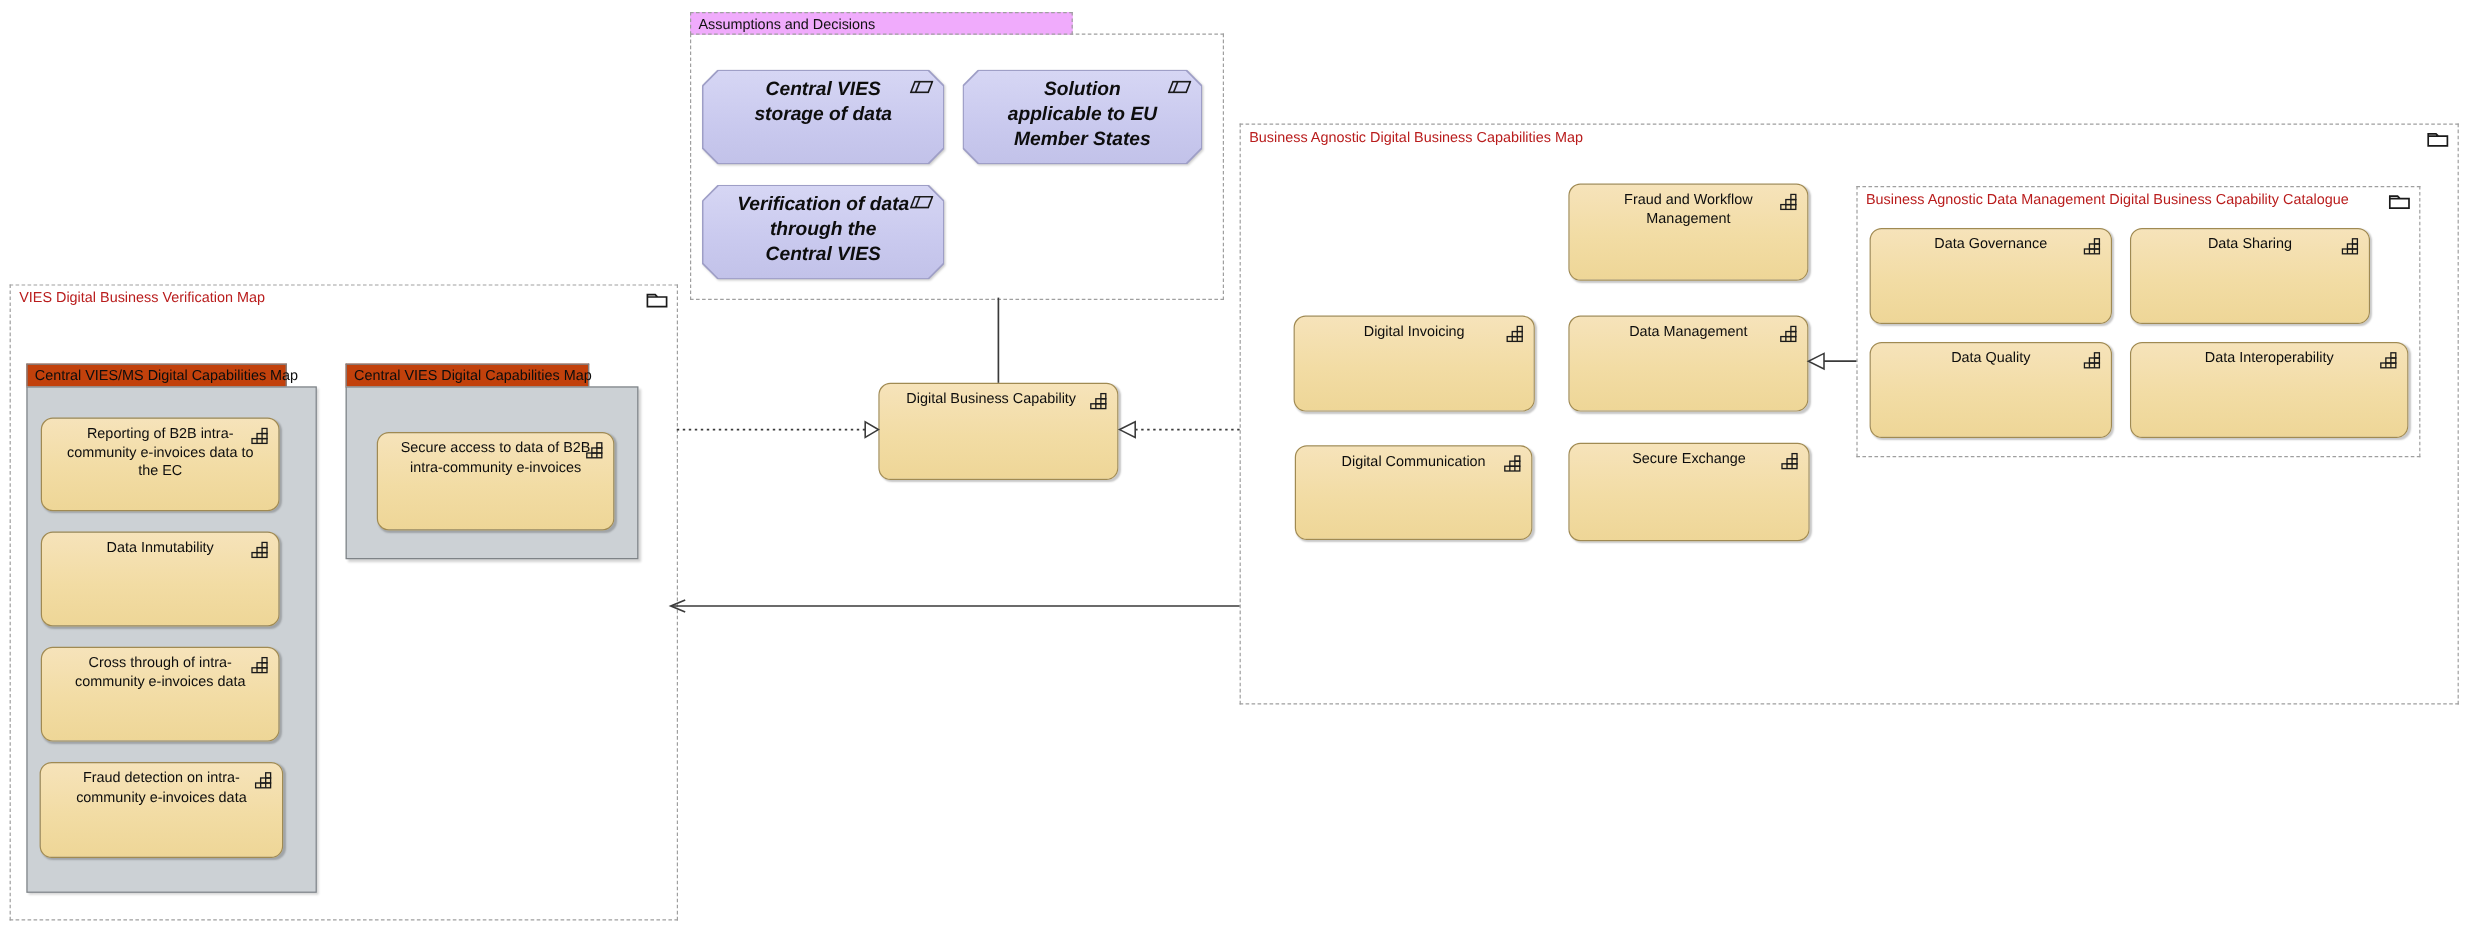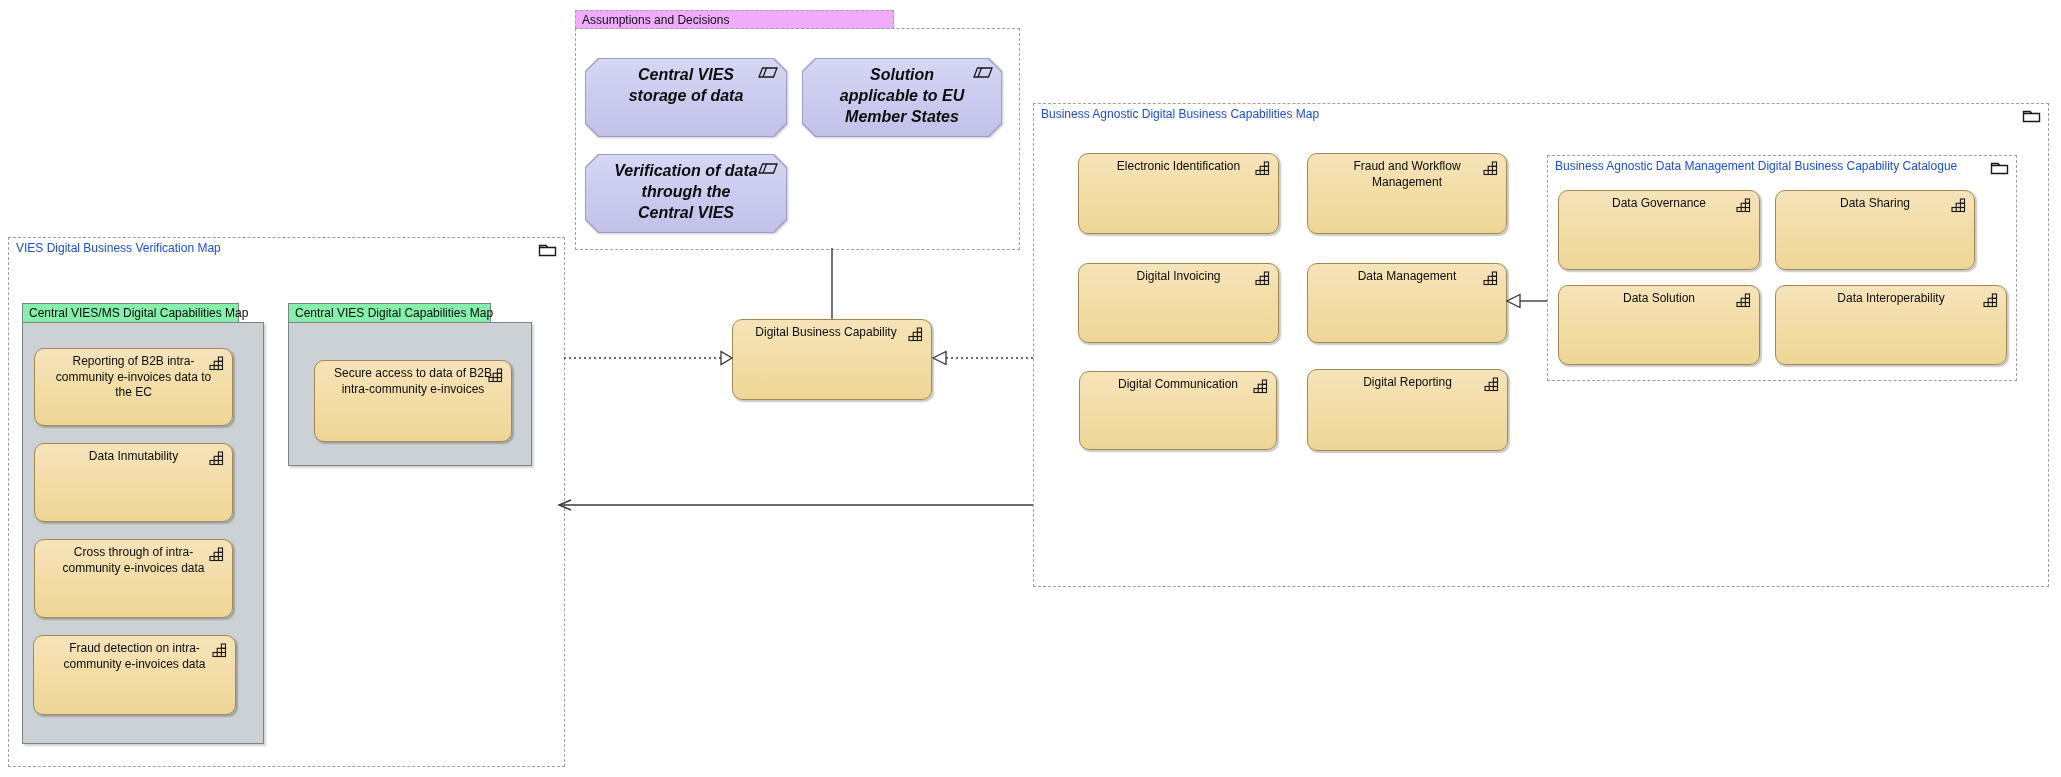--- a/index.html
+++ b/index.html
@@ -2,28 +2,28 @@
 <html><head>
 <meta charset="utf-8">
 <style>
   html,body{margin:0;padding:0;background:#ffffff;}
   #canvas{
     position:relative;width:2061px;height:777px;background:#ffffff;overflow:hidden;
     font-family:"Liberation Sans","DejaVu Sans",sans-serif;color:#111;
   }
   
   .dgroup{position:absolute;border:1px dashed #9f9f9f;background:transparent;}
-  .dgroup .gtitle{position:absolute;left:7px;top:3px;font-size:12px;white-space:nowrap;color:#1d4ed8;}
+  .dgroup .gtitle{position:absolute;left:7px;top:3px;font-size:12px;white-space:nowrap;color:#b91c1c;}
   .dgroup .folder{position:absolute;right:7px;top:5px;}
   
   .tab-dashed{position:absolute;border:1px dashed #9f9f9f;border-bottom:none;background:#f0abfc;}
   .tab-dashed .gtitle{position:absolute;left:6px;top:2px;font-size:12px;white-space:nowrap;}
   .body-dashed{position:absolute;border:1px dashed #9f9f9f;background:transparent;}
   
-  .tab-gray{position:absolute;background:#86efac;border:1px solid #7e8387;border-bottom:none;}
+  .tab-gray{position:absolute;background:#c2410c;border:1px solid #7e8387;border-bottom:none;}
   .tab-gray .gtitle{position:absolute;left:6px;top:2px;font-size:12px;white-space:nowrap;color:#0d0d0d;}
   .body-gray{position:absolute;background:#ccd1d5;border:1px solid #7e8387;box-shadow:2px 2px 2px rgba(0,0,0,0.18);}
   
   .cap{
     position:absolute;border:1px solid #a08a52;border-radius:10px;
     background:linear-gradient(180deg,#f6e3ba 0%,#f2dca4 55%,#eed697 100%);
     box-shadow:1.5px 1.5px 1.5px rgba(0,0,0,0.22);
   }
   .cap .lbl{
     position:absolute;left:0;right:0;top:5px;padding:0 14px;
@@ -125,33 +125,20 @@
         <rect x="1" y="9.5" width="12.5" height="4"></rect>
           <line x1="5.2" y1="9.5" x2="5.2" y2="13.5"></line>
           <line x1="9.4" y1="9.5" x2="9.4" y2="13.5"></line>
         <rect x="5.2" y="5.3" width="8.3" height="4.2"></rect>
           <line x1="9.4" y1="5.3" x2="9.4" y2="9.5"></line>
         <rect x="9.4" y="1" width="4.1" height="4.3"></rect>
       </g>
     </svg>
   </div>
 
-  <div class="cap" style="left:1078px;top:153px;width:199px;height:79px;">
-    <span class="lbl">Electronic Identification</span>
-    <svg class="cap-icon" width="15" height="15" viewBox="0 0 15 15">
-        <g fill="none" stroke="#1a1a1a" stroke-width="1.1">
-          <rect x="1" y="9.5" width="12.5" height="4"></rect>
-          <line x1="5.2" y1="9.5" x2="5.2" y2="13.5"></line>
-          <line x1="9.4" y1="9.5" x2="9.4" y2="13.5"></line>
-          <rect x="5.2" y="5.3" width="8.3" height="4.2"></rect>
-          <line x1="9.4" y1="5.3" x2="9.4" y2="9.5"></line>
-          <rect x="9.4" y="1" width="4.1" height="4.3"></rect>
-        </g>
-      </svg>
-  </div>
   <div class="cap" style="left:1307px;top:153px;width:198px;height:79px;">
     <span class="lbl">Fraud and Workflow Management</span>
     <svg class="cap-icon" width="15" height="15" viewBox="0 0 15 15">
         <g fill="none" stroke="#1a1a1a" stroke-width="1.1">
           <rect x="1" y="9.5" width="12.5" height="4"></rect>
           <line x1="5.2" y1="9.5" x2="5.2" y2="13.5"></line>
           <line x1="9.4" y1="9.5" x2="9.4" y2="13.5"></line>
           <rect x="5.2" y="5.3" width="8.3" height="4.2"></rect>
           <line x1="9.4" y1="5.3" x2="9.4" y2="9.5"></line>
           <rect x="9.4" y="1" width="4.1" height="4.3"></rect>
@@ -191,21 +178,21 @@
           <rect x="1" y="9.5" width="12.5" height="4"></rect>
           <line x1="5.2" y1="9.5" x2="5.2" y2="13.5"></line>
           <line x1="9.4" y1="9.5" x2="9.4" y2="13.5"></line>
           <rect x="5.2" y="5.3" width="8.3" height="4.2"></rect>
           <line x1="9.4" y1="5.3" x2="9.4" y2="9.5"></line>
           <rect x="9.4" y="1" width="4.1" height="4.3"></rect>
         </g>
       </svg>
   </div>
   <div class="cap" style="left:1307px;top:369px;width:199px;height:80px;">
-    <span class="lbl">Digital Reporting</span>
+    <span class="lbl">Secure Exchange</span>
     <svg class="cap-icon" width="15" height="15" viewBox="0 0 15 15">
         <g fill="none" stroke="#1a1a1a" stroke-width="1.1">
           <rect x="1" y="9.5" width="12.5" height="4"></rect>
           <line x1="5.2" y1="9.5" x2="5.2" y2="13.5"></line>
           <line x1="9.4" y1="9.5" x2="9.4" y2="13.5"></line>
           <rect x="5.2" y="5.3" width="8.3" height="4.2"></rect>
           <line x1="9.4" y1="5.3" x2="9.4" y2="9.5"></line>
           <rect x="9.4" y="1" width="4.1" height="4.3"></rect>
         </g>
       </svg>
@@ -231,21 +218,21 @@
           <rect x="1" y="9.5" width="12.5" height="4"></rect>
           <line x1="5.2" y1="9.5" x2="5.2" y2="13.5"></line>
           <line x1="9.4" y1="9.5" x2="9.4" y2="13.5"></line>
           <rect x="5.2" y="5.3" width="8.3" height="4.2"></rect>
           <line x1="9.4" y1="5.3" x2="9.4" y2="9.5"></line>
           <rect x="9.4" y="1" width="4.1" height="4.3"></rect>
         </g>
       </svg>
   </div>
   <div class="cap" style="left:1558px;top:285px;width:200px;height:78px;">
-    <span class="lbl">Data Solution</span>
+    <span class="lbl">Data Quality</span>
     <svg class="cap-icon" width="15" height="15" viewBox="0 0 15 15">
         <g fill="none" stroke="#1a1a1a" stroke-width="1.1">
           <rect x="1" y="9.5" width="12.5" height="4"></rect>
           <line x1="5.2" y1="9.5" x2="5.2" y2="13.5"></line>
           <line x1="9.4" y1="9.5" x2="9.4" y2="13.5"></line>
           <rect x="5.2" y="5.3" width="8.3" height="4.2"></rect>
           <line x1="9.4" y1="5.3" x2="9.4" y2="9.5"></line>
           <rect x="9.4" y="1" width="4.1" height="4.3"></rect>
         </g>
       </svg>

